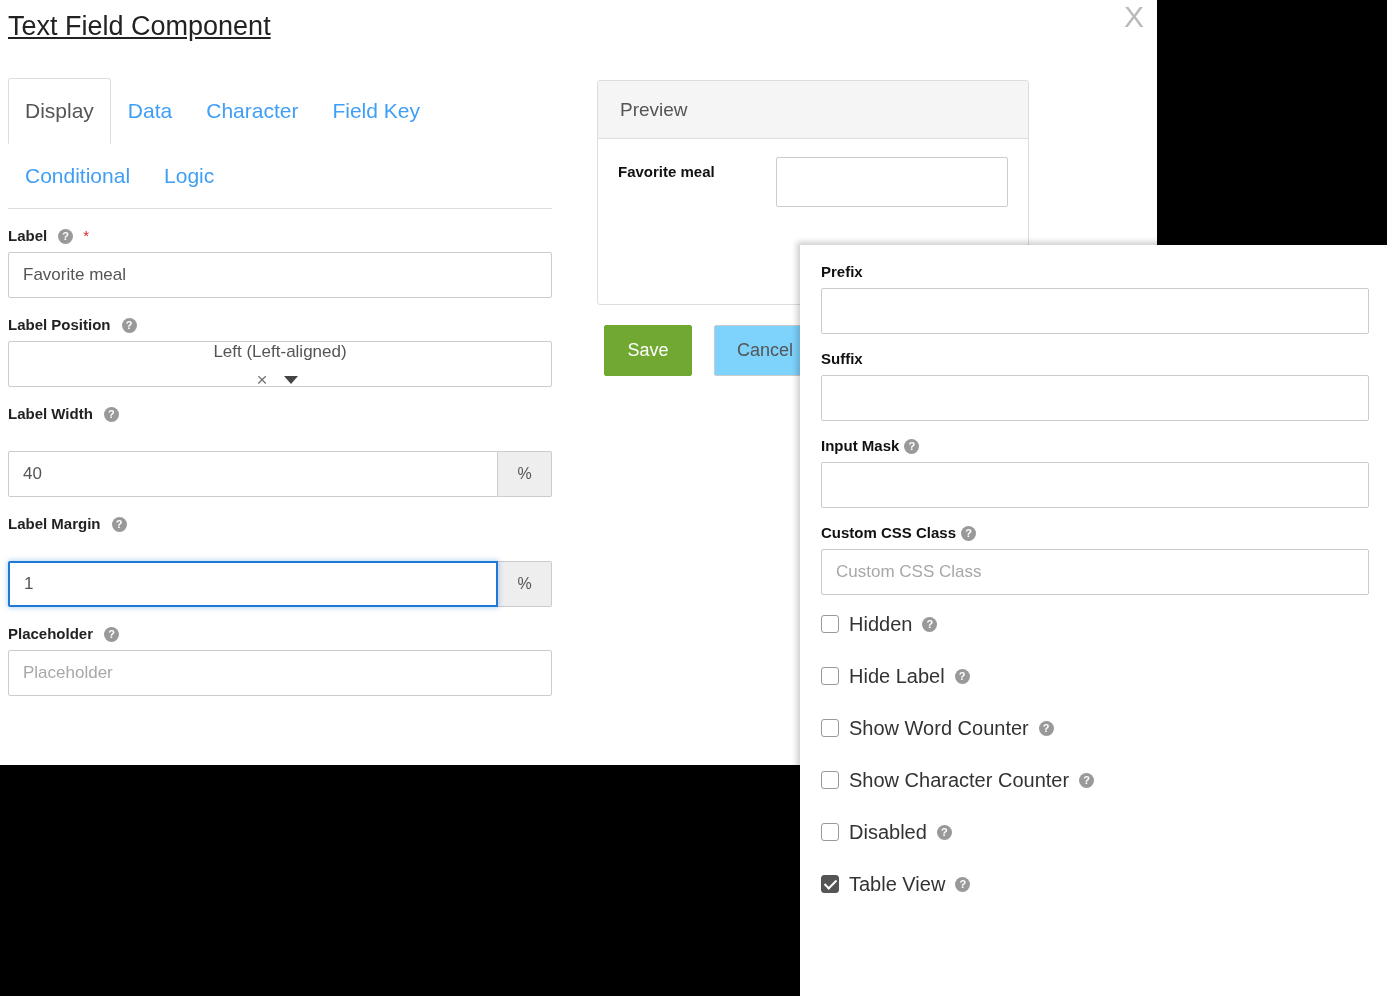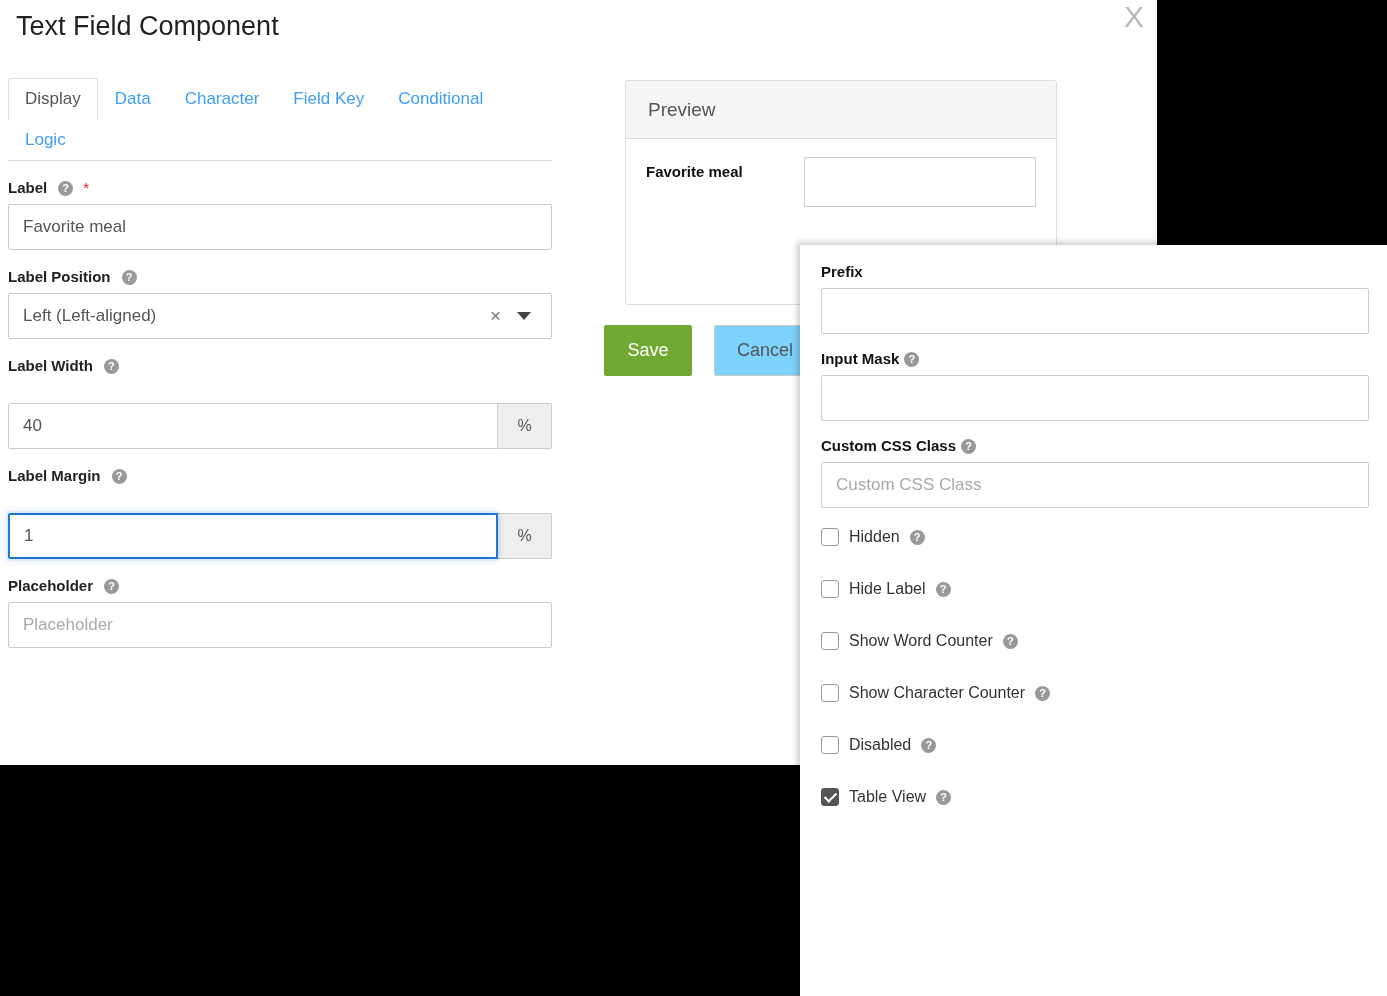--- a/index.html
+++ b/index.html
@@ -9,37 +9,37 @@
     width: 1387px; height: 996px;
     background: #ffffff;
     font-family: "Liberation Sans", sans-serif;
     color: #333333;
     overflow: hidden;
   }
   #root { position: relative; width: 1387px; height: 996px; background: #fff; }
 
   
   .modal-title {
-    position: absolute; left: 16px; top: 6px;
+    position: absolute; left: 8px; top: 6px;
     font-size: 27px; font-weight: 400; color: #222;
-    letter-spacing: 0px; line-height: 40px;
+    letter-spacing: 0px; line-height: 40px; text-decoration: underline;
   }
   .close-x {
     position: absolute; left: 1124px; top: -2px;
     font-size: 30px; font-weight: 400; color: #b9b9b9;
     line-height: 38px; cursor: pointer; font-family: "Liberation Sans", sans-serif;
   }
 
   
   .left-col { position: absolute; left: 8px; top: 78px; width: 544px; }
 
   .tabs { display: flex; flex-wrap: wrap; align-items: flex-start; }
   .tab {
-    font-size: 17px; line-height: 20px;
-    padding: 10px 16px; color: #3f9ef5; cursor: pointer;
+    font-size: 21px; line-height: 20px;
+    padding: 22px 16px; color: #3f9ef5; cursor: pointer;
     border: 1px solid transparent; margin-bottom: -1px;
     white-space: nowrap;
   }
   .tab.active {
     color: #555; background: #fff;
     border: 1px solid #dddddd; border-bottom-color: #fff;
     border-radius: 3px 3px 0 0;
   }
   .tabs-underline { height: 1px; background: #dddddd; width: 544px; margin-top: 0px; }
 
@@ -76,32 +76,33 @@
     border: 2px solid #1f78d1;
     box-shadow: 0 0 5px 1px rgba(60,140,230,0.35);
     position: relative; z-index: 2;
   }
 
   .select-box {
     width: 544px; height: 46px; border: 1px solid #cccccc; background:#fff;
     border-radius: 2px; padding: 0 14px; font-size: 17px; color: #555;
     display: flex; align-items: center; justify-content: space-between;
     cursor: pointer;
+    flex-direction: column;
   }
   .select-ctrls { display: flex; align-items: center; gap: 16px; padding-right: 6px; }
   .clear-x { font-size: 19px; color: #777; line-height: 12px; cursor: pointer; }
   .caret {
     width: 0; height: 0; border-left: 7px solid transparent;
     border-right: 7px solid transparent; border-top: 8px solid #444; cursor: pointer;
   }
 
   
   .preview-panel {
     position: absolute; left: 597px; top: 80px; width: 432px; height: 225px;
-    border: 1px solid #dddddd; background: #fff; border-radius: 3px; margin-left: 28px;
+    border: 1px solid #dddddd; background: #fff; border-radius: 3px;
   }
   .preview-head {
     height: 58px; background: #f5f5f5; border-bottom: 1px solid #dddddd;
     display: flex; align-items: center; padding: 0 22px;
     font-size: 19px; color: #555; border-radius: 3px 3px 0 0;
   }
   .preview-body { display: flex; padding: 18px 20px 0 20px; }
   .preview-field-label {
     font-size: 15px; font-weight: bold; color: #111; width: 202px; padding-top: 6px;
   }
@@ -146,21 +147,21 @@
   .cbox {
     width: 18px; height: 18px; border: 1px solid #999999; border-radius: 3px;
     background: #fff; flex: 0 0 auto; position: relative; cursor: pointer;
   }
   .cbox.checked { background: #555555; border-color: #555555; }
   .cbox.checked::after {
     content: ""; position: absolute; left: 5px; top: 1px;
     width: 5px; height: 10px; border: solid #ffffff;
     border-width: 0 2px 2px 0; transform: rotate(45deg);
   }
-  .check-label { font-size: 16px; color: #333; line-height: 20px; }
+  .check-label { font-size: 20px; color: #333; line-height: 20px; }
 
   
   .blackout { position: absolute; background: #000000; }
   #blackout-top-right { left: 1157px; top: 0px; width: 230px; height: 245px; }
   #blackout-bottom-left { left: 0px; top: 765px; width: 800px; height: 231px; }
 </style>
 </head>
 <body>
 
 <div id="root">
@@ -250,20 +251,26 @@
 
   <div class="right-panel">
 
     <div class="rp-field">
       <div class="rp-label">
         <span>Prefix</span>
       </div>
       <div class="rp-input"></div>
     </div>
 
+    <div class="rp-field">
+      <div class="rp-label">
+        <span>Suffix</span>
+      </div>
+      <div class="rp-input"></div>
+    </div>
 
     <div class="rp-field">
       <div class="rp-label">
         <span>Input Mask</span>
         <span class="help-icon">?</span>
       </div>
       <div class="rp-input"></div>
     </div>
 
     <div class="rp-field">

